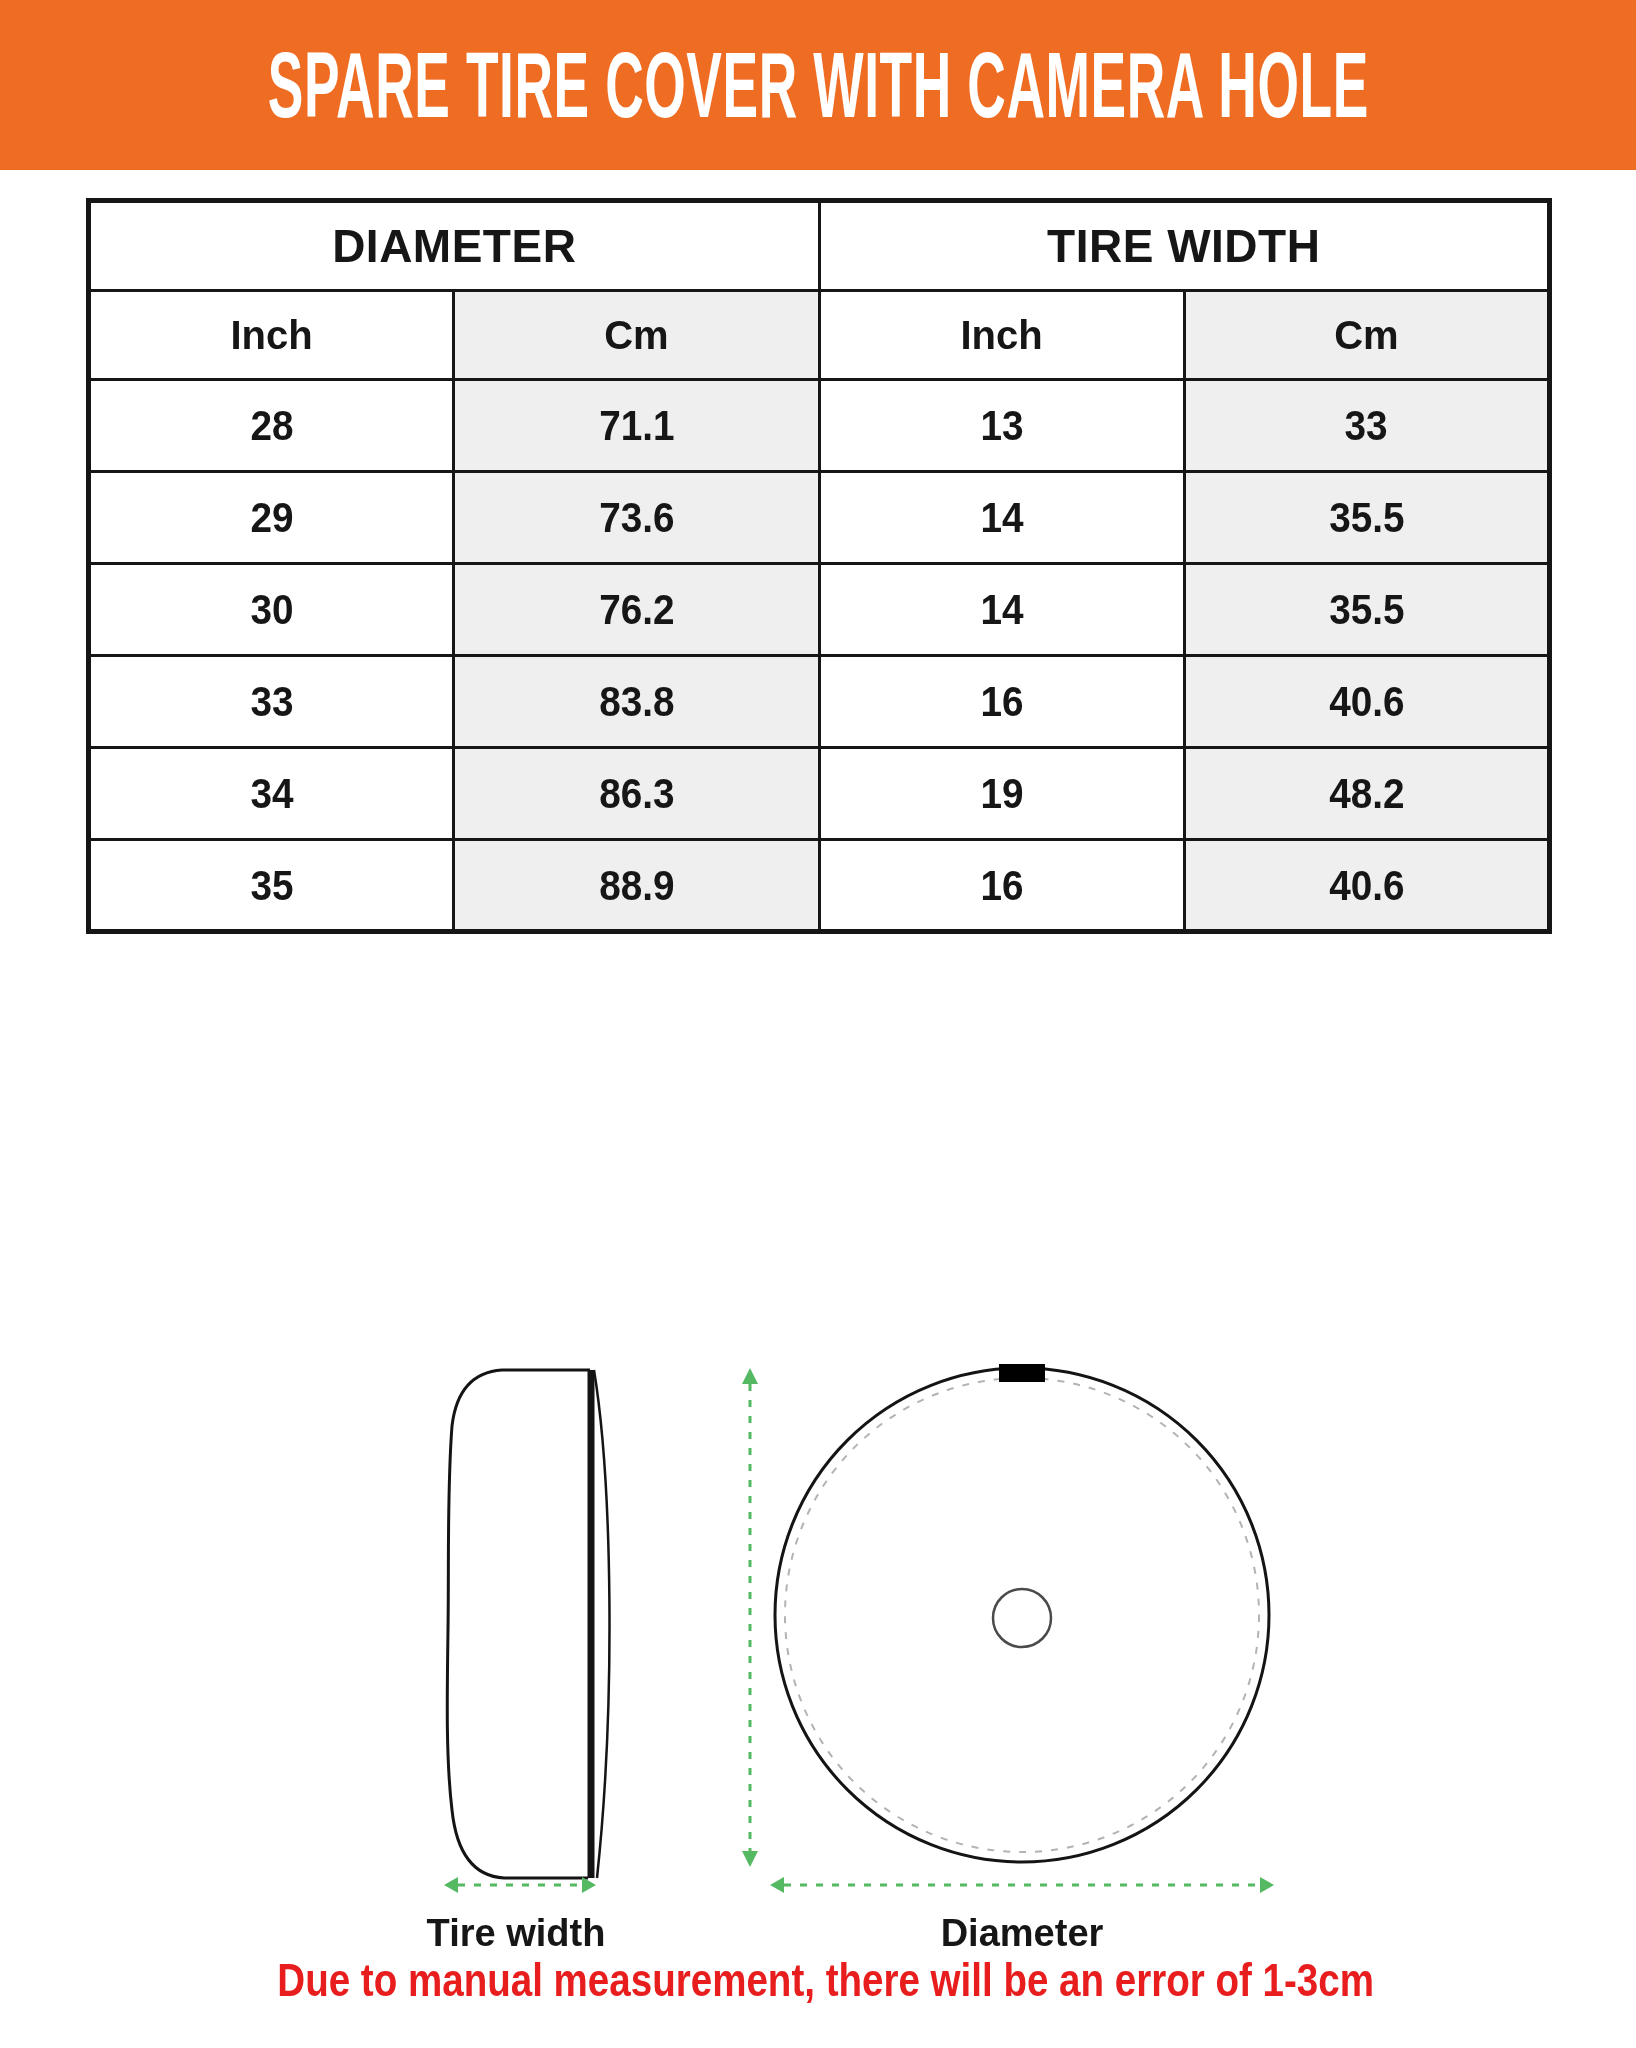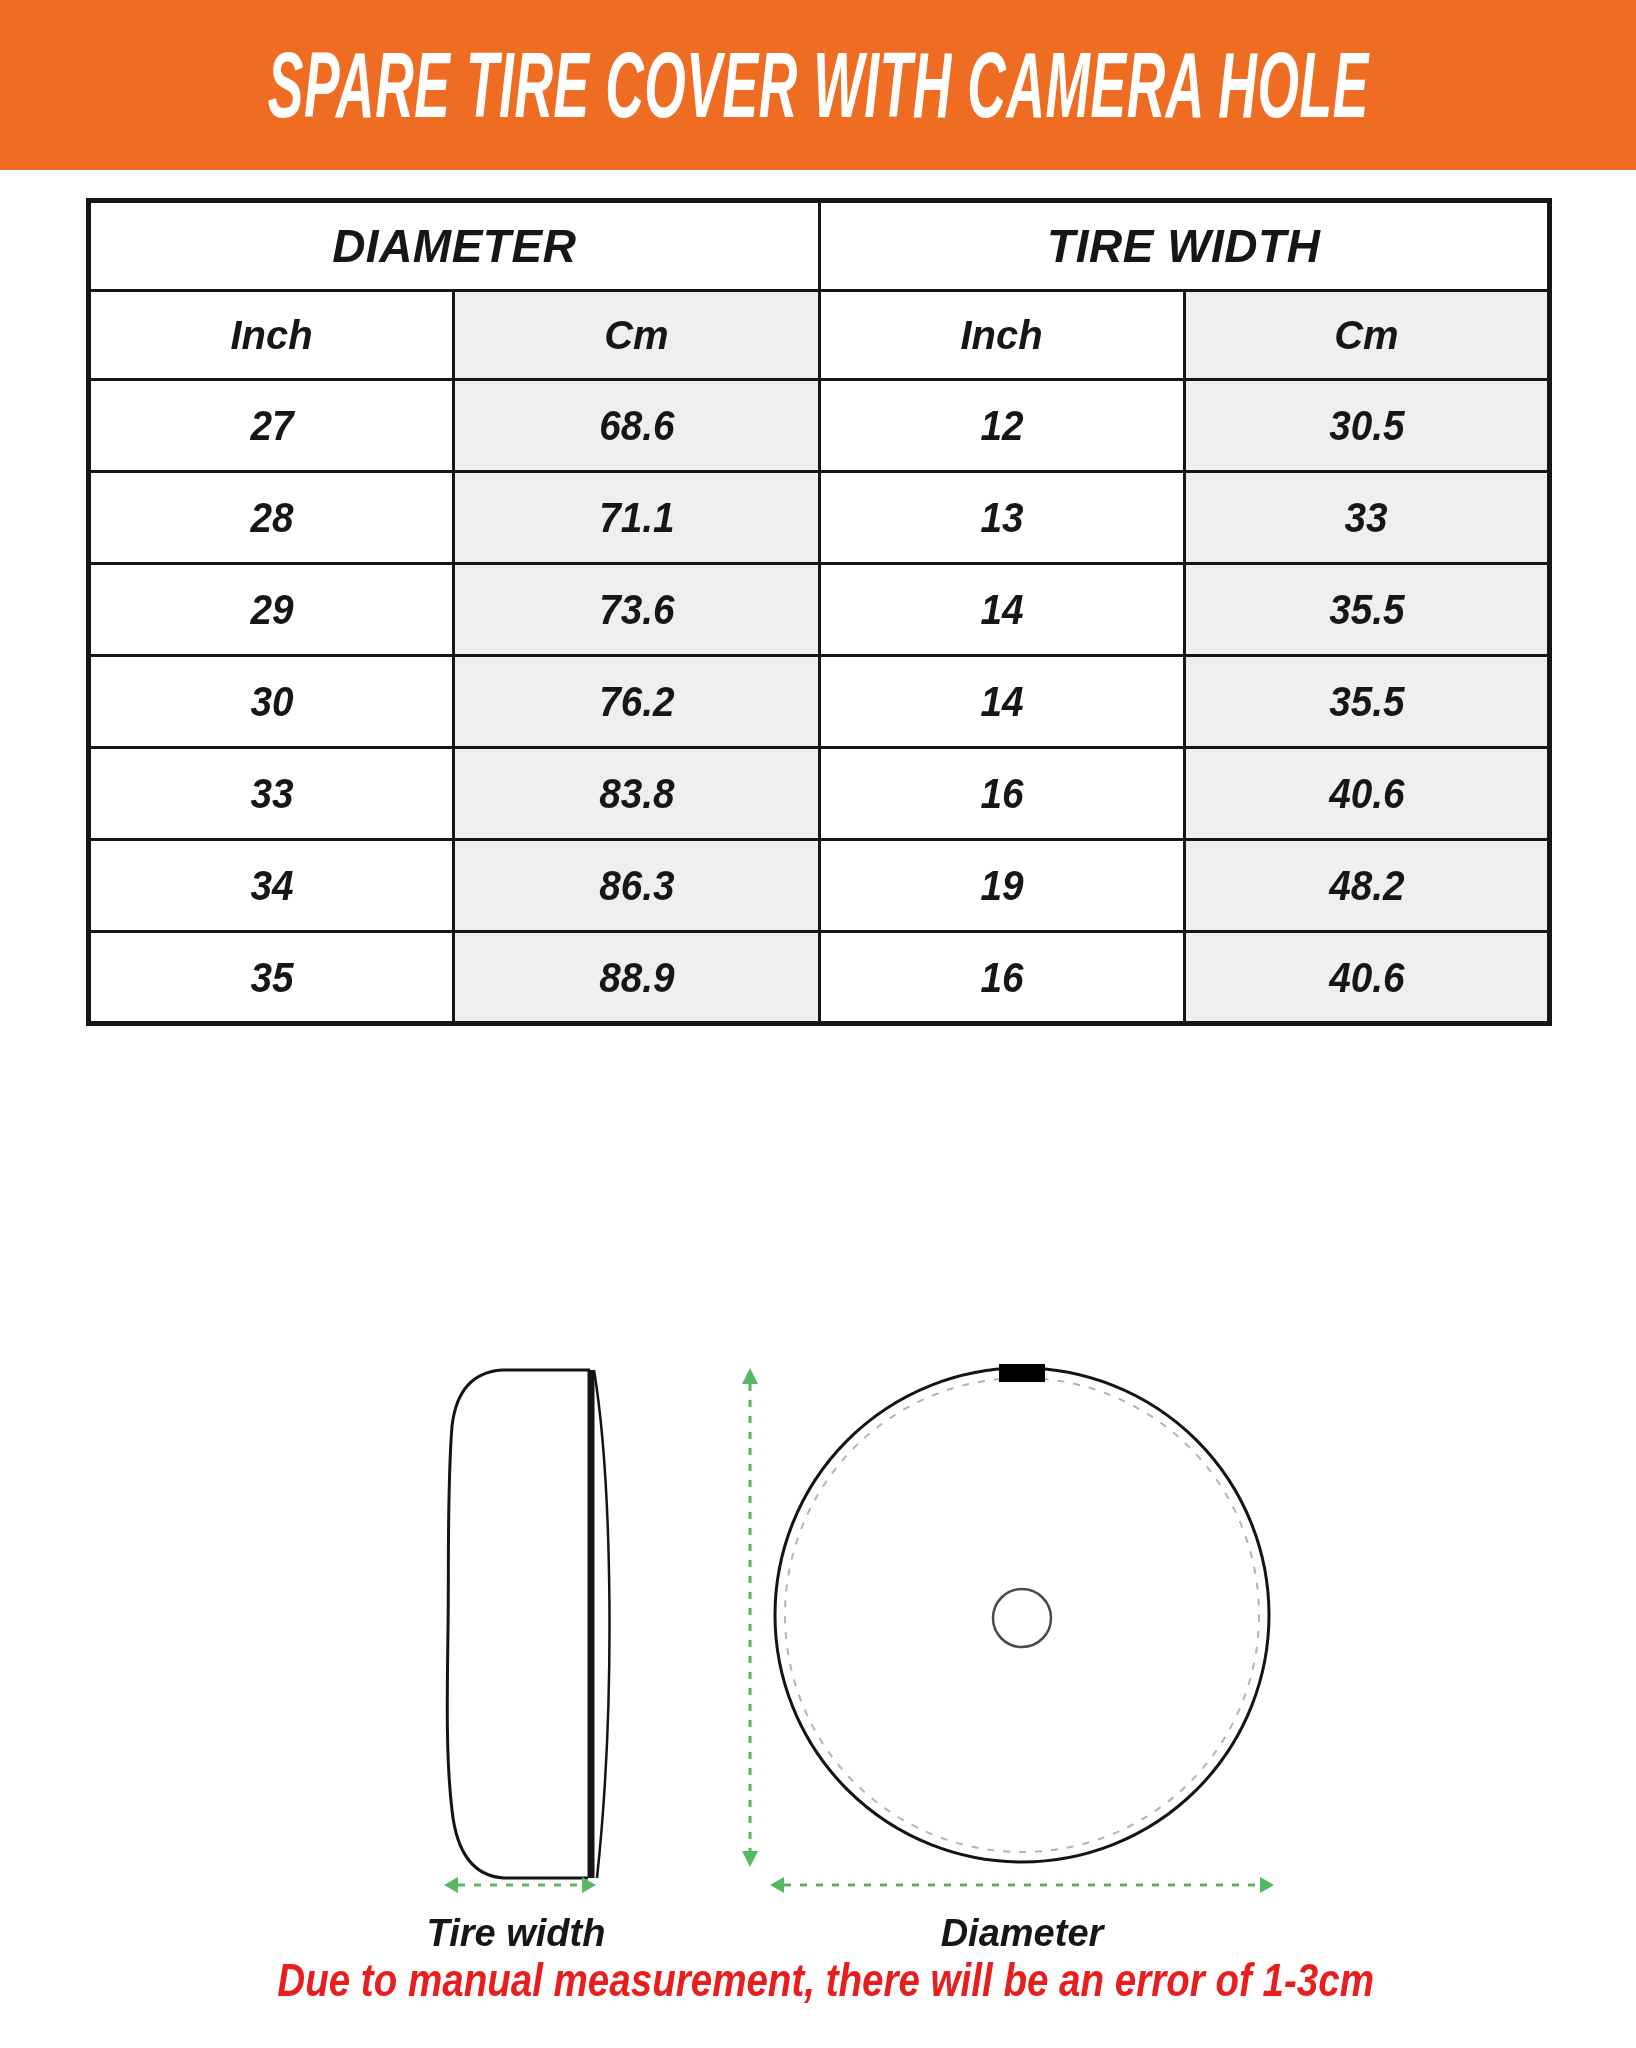--- a/index.html
+++ b/index.html
@@ -5,21 +5,21 @@
   :root{
     --banner:#EF6C23;
     --shade:#EFEFEF;
     --arrow:#55B963;
     --note:#E81D1D;
     --ink:#161616;
   }
   html,body{margin:0;padding:0;background:#ffffff;}
   .page{
     position:relative;width:1636px;height:2048px;background:#ffffff;overflow:hidden;
-    font-family:"Liberation Sans", sans-serif;color:var(--ink);font-style:italic;
+    font-family:"Liberation Sans", sans-serif;color:var(--ink);
   }
   
   .banner{
     position:absolute;top:0;left:0;width:1636px;height:170px;
     background:var(--banner);display:flex;align-items:center;justify-content:center;
   }
   .banner h1{
     margin:0;color:#ffffff;font-size:92px;font-weight:700;line-height:1;
     white-space:nowrap;letter-spacing:1px;
     transform:scaleX(0.58);transform-origin:center;
@@ -86,26 +86,20 @@
       </tr>
       <tr class="sub-row">
         <th>Inch</th>
         <th class="shaded">Cm</th>
         <th>Inch</th>
         <th class="shaded">Cm</th>
       </tr>
     </thead>
     <tbody>
       <tr>
-        <td><span class="num">27</span></td>
-        <td class="shaded"><span class="num">68.6</span></td>
-        <td><span class="num">12</span></td>
-        <td class="shaded"><span class="num">30.5</span></td>
-      </tr>
-      <tr>
         <td><span class="num">28</span></td>
         <td class="shaded"><span class="num">71.1</span></td>
         <td><span class="num">13</span></td>
         <td class="shaded"><span class="num">33</span></td>
       </tr>
       <tr>
         <td><span class="num">29</span></td>
         <td class="shaded"><span class="num">73.6</span></td>
         <td><span class="num">14</span></td>
         <td class="shaded"><span class="num">35.5</span></td>

